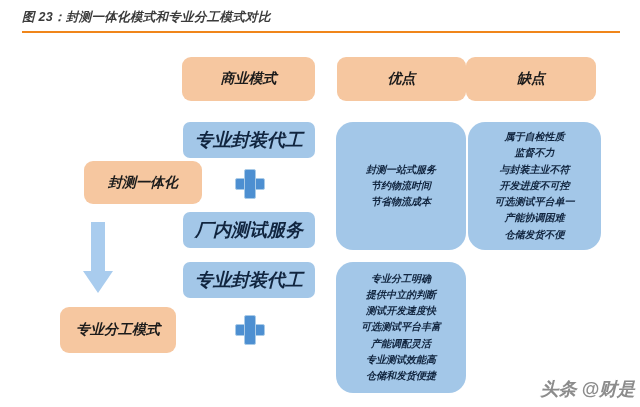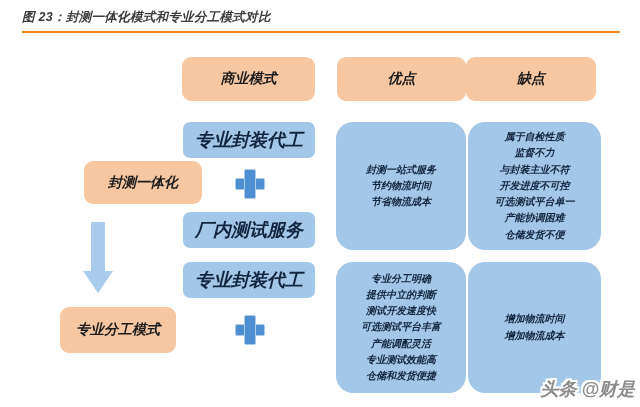--- a/index.html
+++ b/index.html
@@ -160,18 +160,16 @@
   <div class="bluebox" style="left:183px; top:262px; width:132px; height:36px;">专业封装代工</div>
   <span class="plus" style="left:236px; top:316px;"></span>
 
   <div class="bigbox multiline" style="left:336px; top:262px; width:130px; height:131px;text-align:center;">专业分工明确
 提供中立的判断
 测试开发速度快
 可选测试平台丰富
 产能调配灵活
 专业测试效能高
 仓储和发货便捷</div>
-  <div class="bigbox multiline" style="left:468px; top:262px; width:133px; height:131px;">增加物流时间
-增加物流成本</div>
 
   <div class="watermark">头条 @财是</div>
 
 </div>
 
 </body></html>

